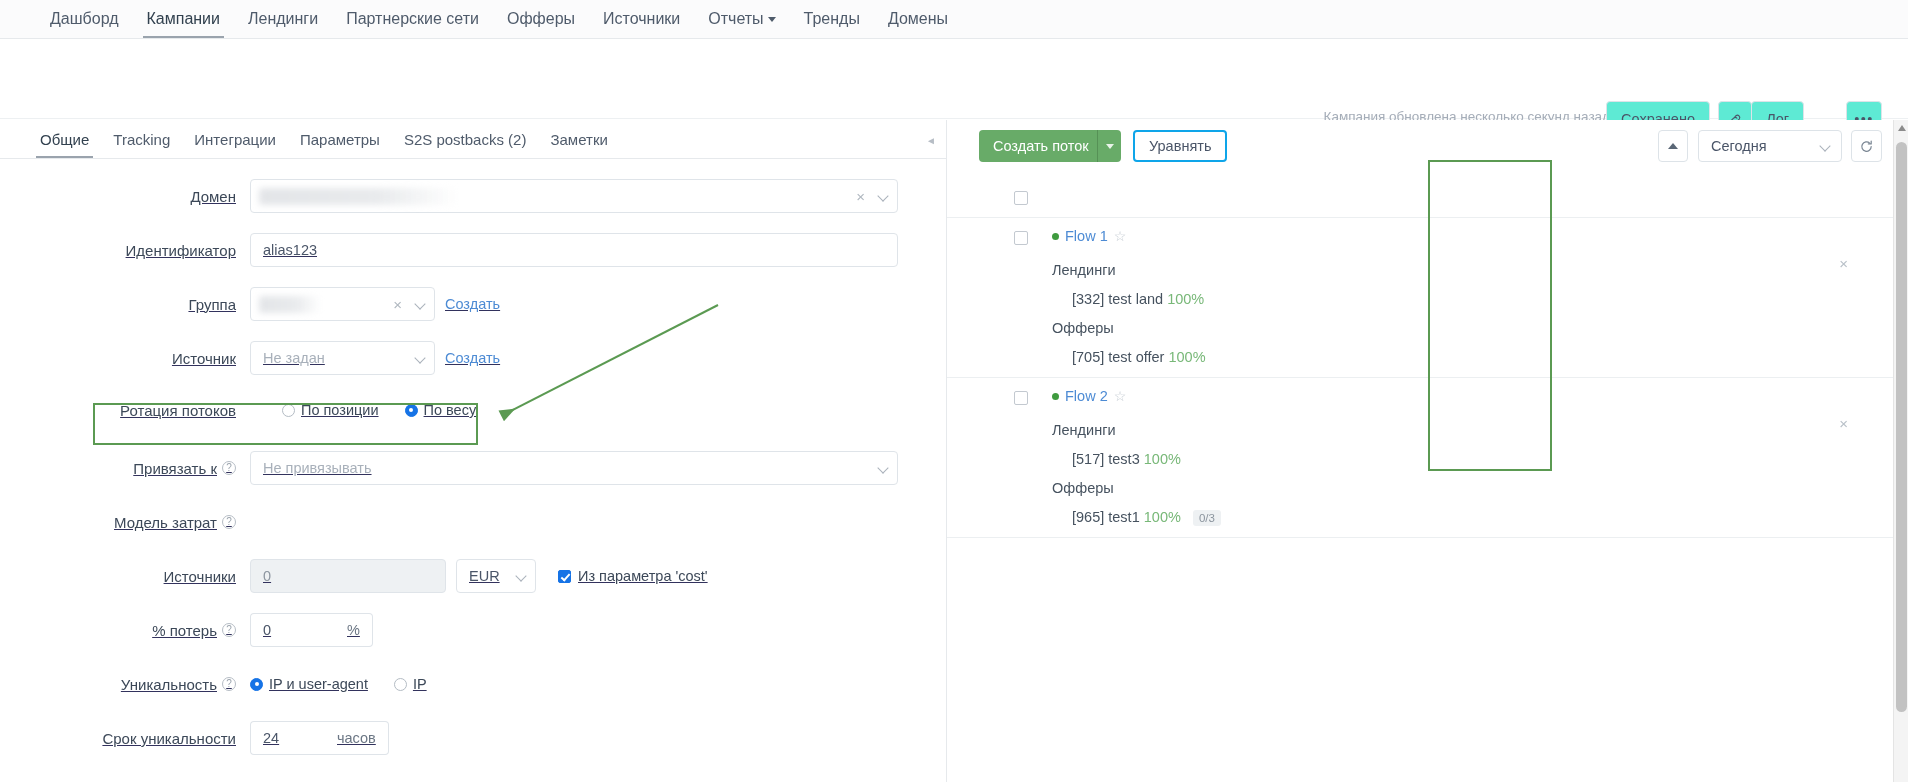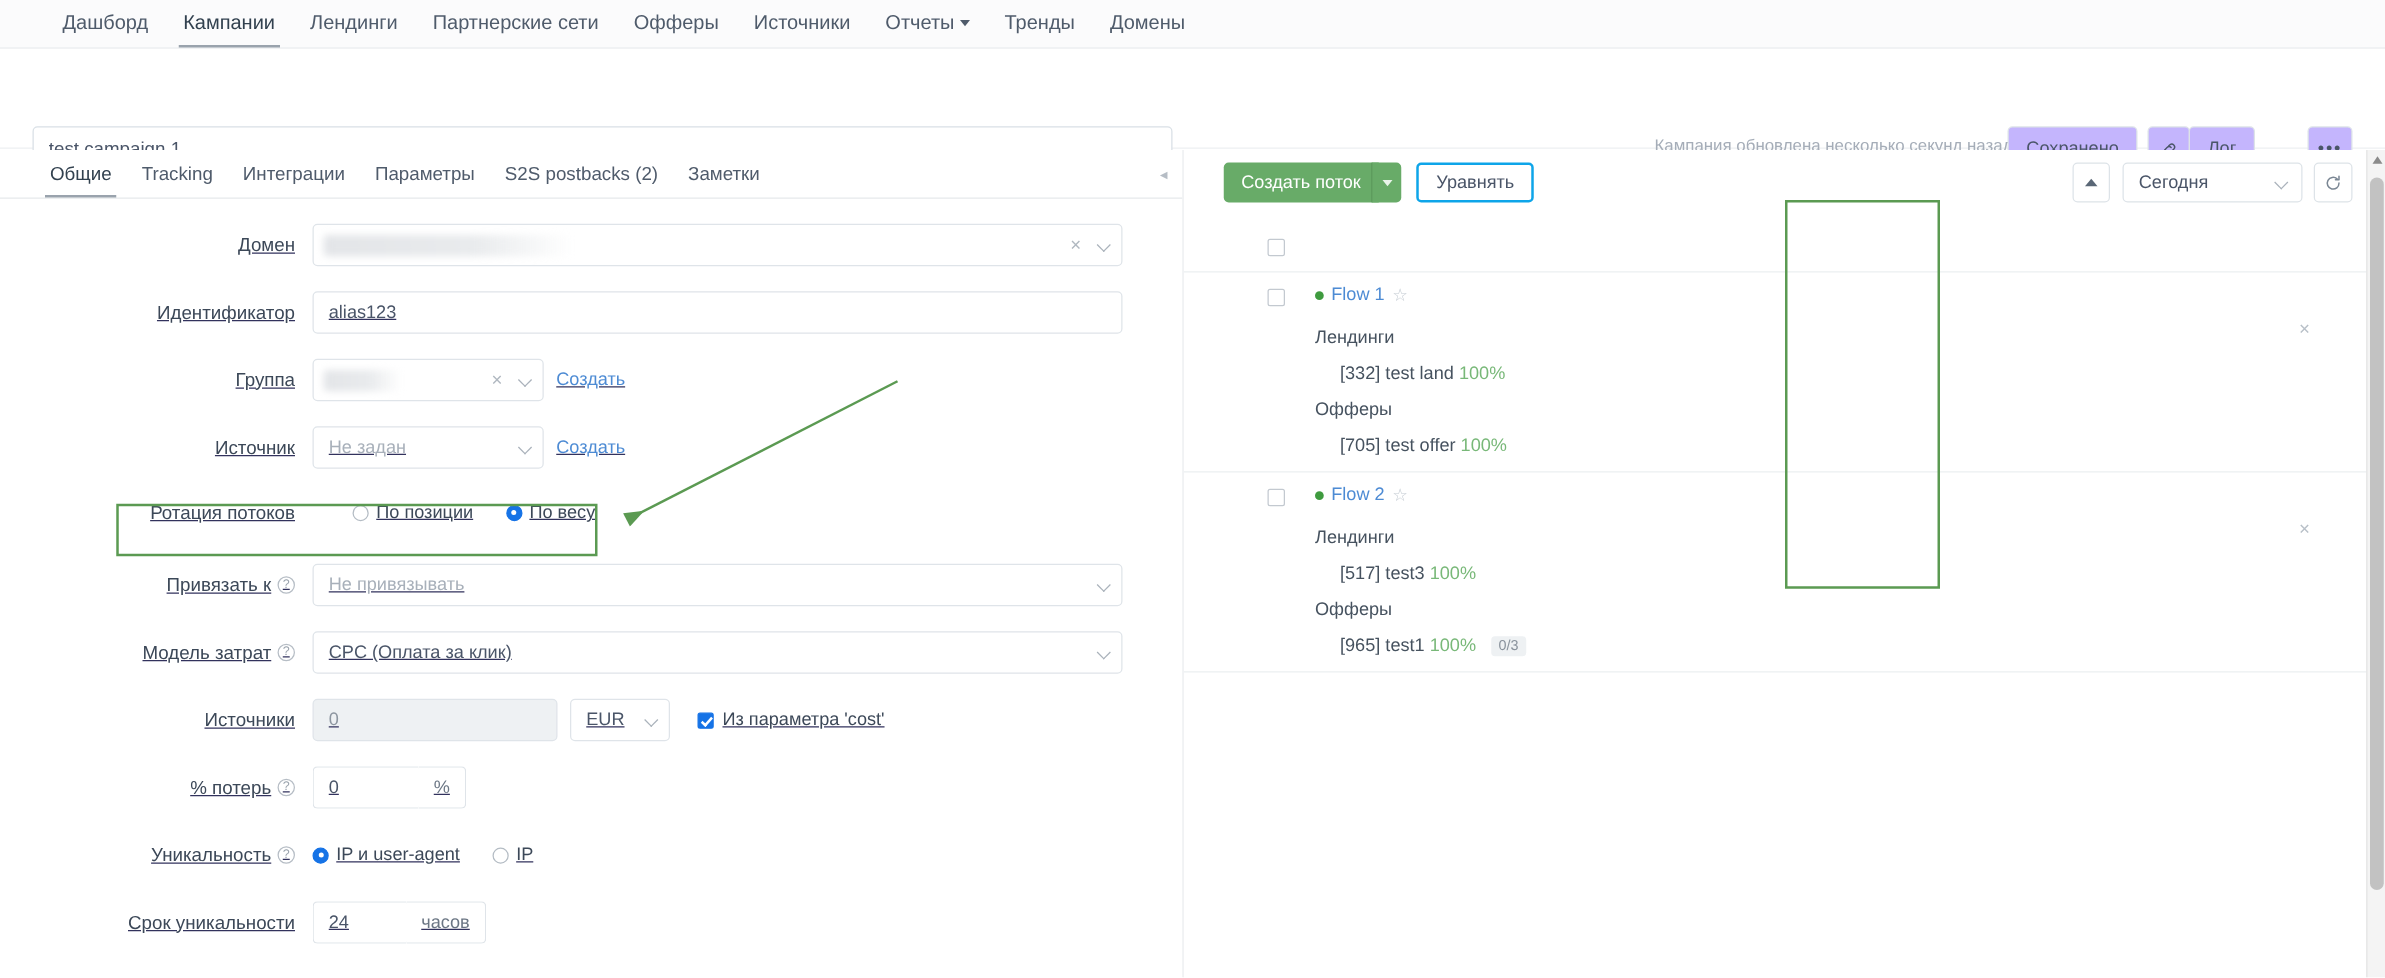--- a/index.html
+++ b/index.html
@@ -75,21 +75,21 @@
     position: absolute; right: 298px; top: 70px;
     font-size: 13.5px;
     color: #a5adb8;
     white-space: nowrap;
   }
   .hbtn {
     position: absolute; top: 62px;
     height: 36px;
     border: 1px solid #dde3e8;
     border-radius: 4px;
-    background: #c4b5fd;
+    background: #5eead4;
     font-size: 14.5px;
     color: #4a5568;
     font-family: "Liberation Sans", sans-serif;
     display: flex; align-items: center; justify-content: center;
     cursor: pointer;
     padding: 0 14px;
   }
   .hbtn-saved { right: 198px; }
   .hbtn-link  { right: 156px; width: 34px; padding: 0; }
   .hbtn-log   { right: 104px; }
@@ -432,21 +432,20 @@
     <div class="topnav-item"><span>Лендинги</span></div>
     <div class="topnav-item"><span>Партнерские сети</span></div>
     <div class="topnav-item"><span>Офферы</span></div>
     <div class="topnav-item"><span>Источники</span></div>
     <div class="topnav-item"><span>Отчеты</span><span class="caret-down"></span></div>
     <div class="topnav-item"><span>Тренды</span></div>
     <div class="topnav-item"><span>Домены</span></div>
   </div>
 
   <div class="headerrow">
-    <input class="campaign-name" value="test campaign 1" placeholder="Название кампании" style="">
     <div class="updated-text">Кампания обновлена несколько секунд назад</div>
     <div class="hbtn hbtn-saved">
         <span>Сохранено</span>
       </div>
     <div class="hbtn hbtn-link">
       <svg width="15" height="15" viewBox="0 0 16 16">
         <path d="M6.5 9.5a2.5 2.5 0 0 0 3.5 0l2-2a2.5 2.5 0 0 0-3.5-3.5l-1 1" fill="none" stroke="#4a5568" stroke-width="1.2" stroke-linecap="round"></path>
         <path d="M9.5 6.5a2.5 2.5 0 0 0-3.5 0l-2 2a2.5 2.5 0 0 0 3.5 3.5l1-1" fill="none" stroke="#4a5568" stroke-width="1.2" stroke-linecap="round"></path>
       </svg>
     </div>
@@ -541,26 +540,20 @@
             <span class="inp-placeholder">Не привязывать</span>
             <span class="sel-arrow"></span>
           </div>
         </div>
       </div>
 
       <div class="frow">
         <div class="flabel">
           <span>Модель затрат</span>
           <span class="qmark">?</span>
-        </div>
-        <div class="fctl">
-          <div class="select" style="width:648px;">
-            <span>CPC (Оплата за клик)</span>
-            <span class="sel-arrow"></span>
-          </div>
         </div>
       </div>
 
       <div class="frow">
         <div class="flabel">Источники</div>
         <div class="fctl">
           <div class="inp disabled" style="width:196px;">
               <span>0</span>
             </div>
           <div class="select" style="width:80px;">

